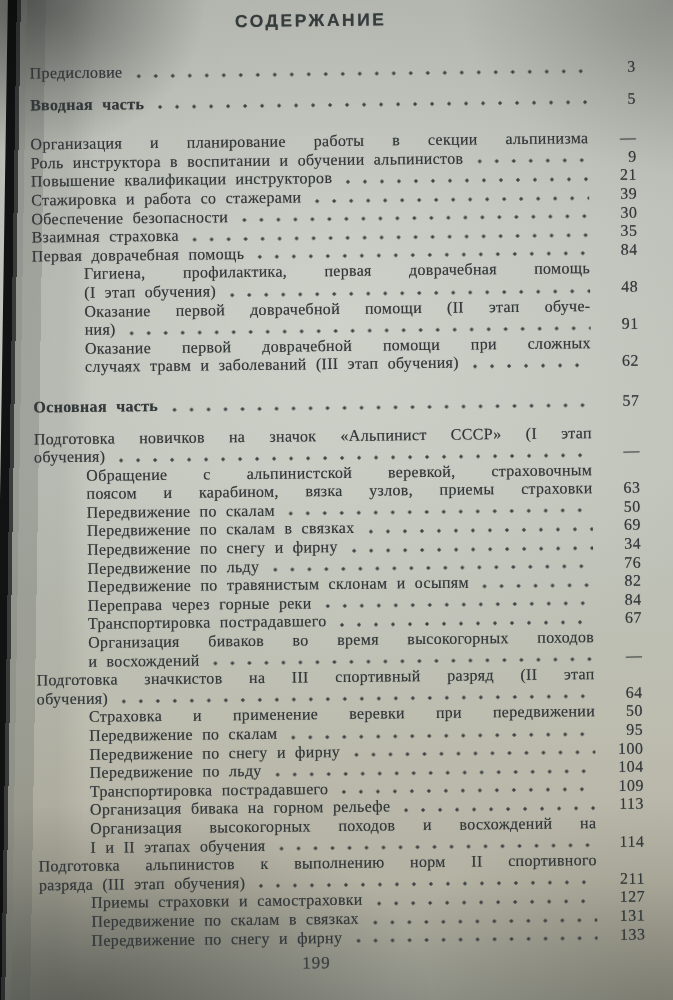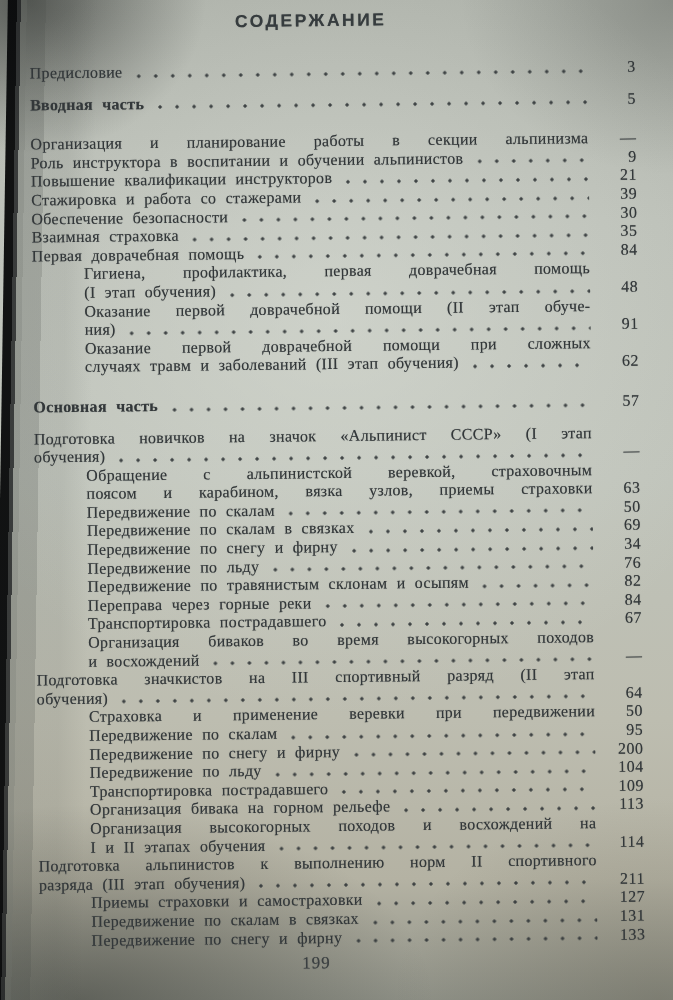--- a/index.html
+++ b/index.html
@@ -216,21 +216,21 @@
           <span class="pg">50</span>
         </div>
         <div class="row ind1">
           <span class="label">Передвижение по скалам</span>
           <span class="leader"></span>
           <span class="pg">95</span>
         </div>
         <div class="row ind1">
           <span class="label">Передвижение по снегу и фирну</span>
           <span class="leader"></span>
-          <span class="pg">200</span>
+          <span class="pg">100</span>
         </div>
         <div class="row ind1">
           <span class="label">Передвижение по льду</span>
           <span class="leader"></span>
           <span class="pg">104</span>
         </div>
         <div class="row ind1">
           <span class="label">Транспортировка пострадавшего</span>
           <span class="leader"></span>
           <span class="pg">109</span>

